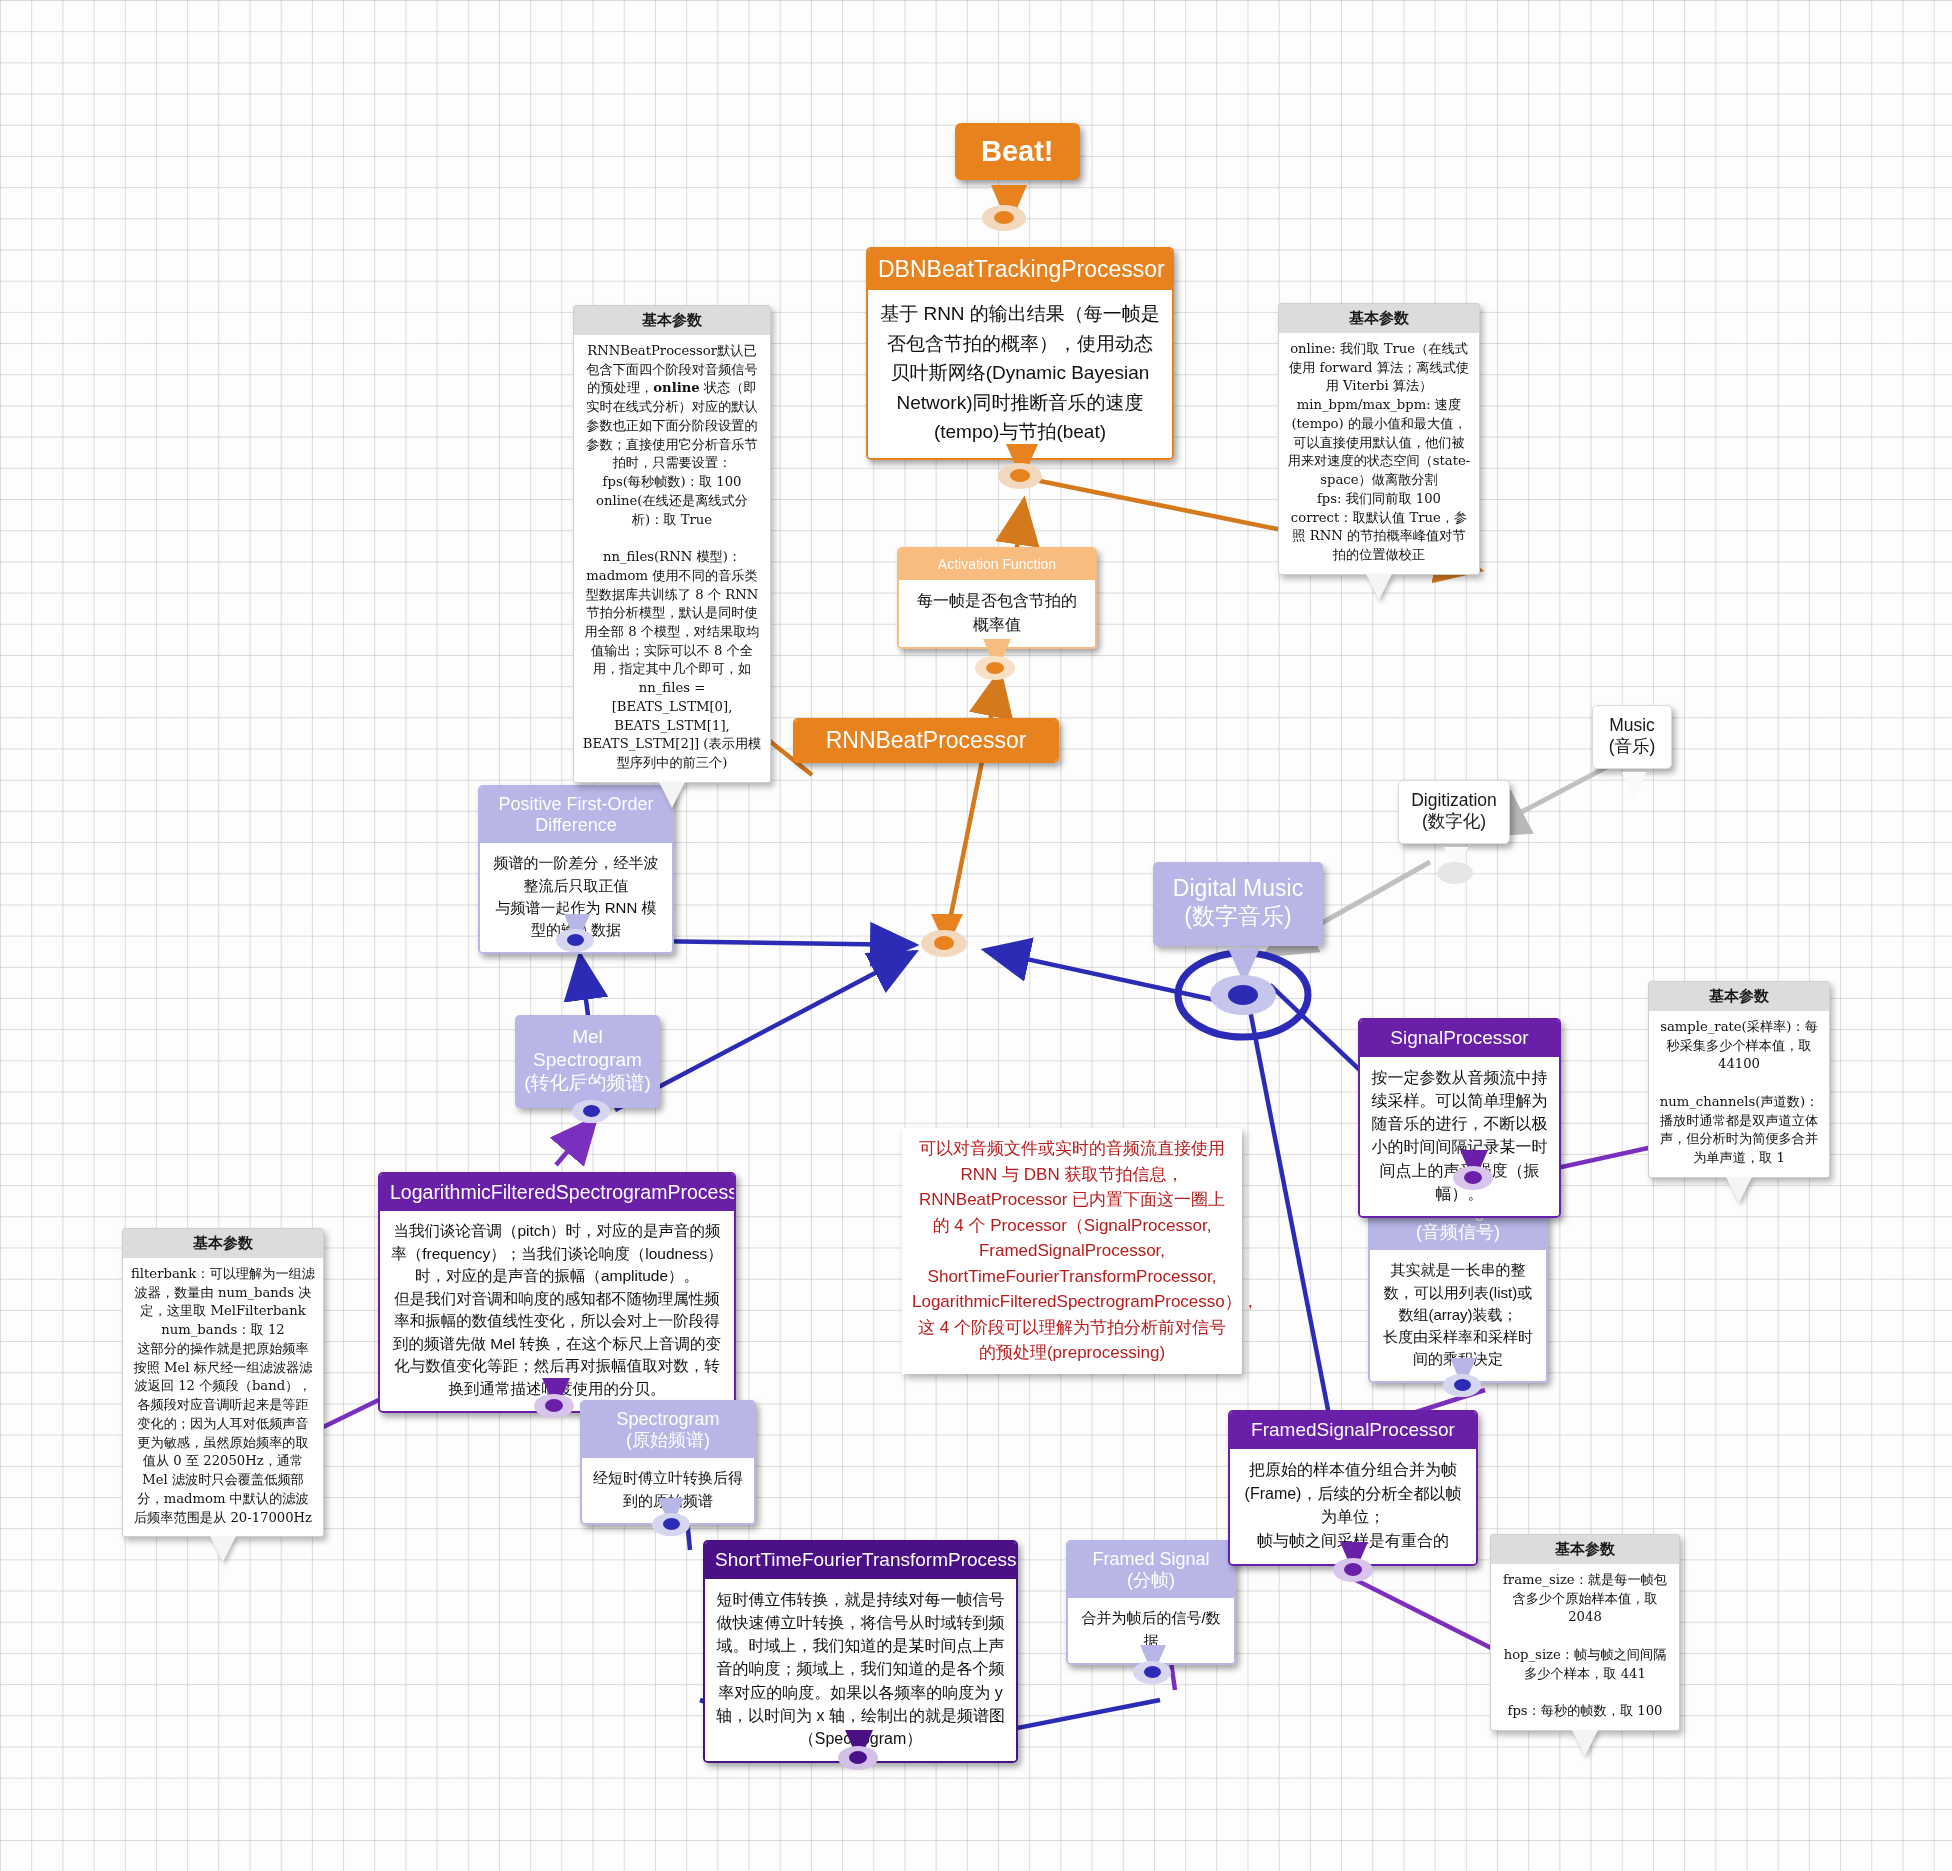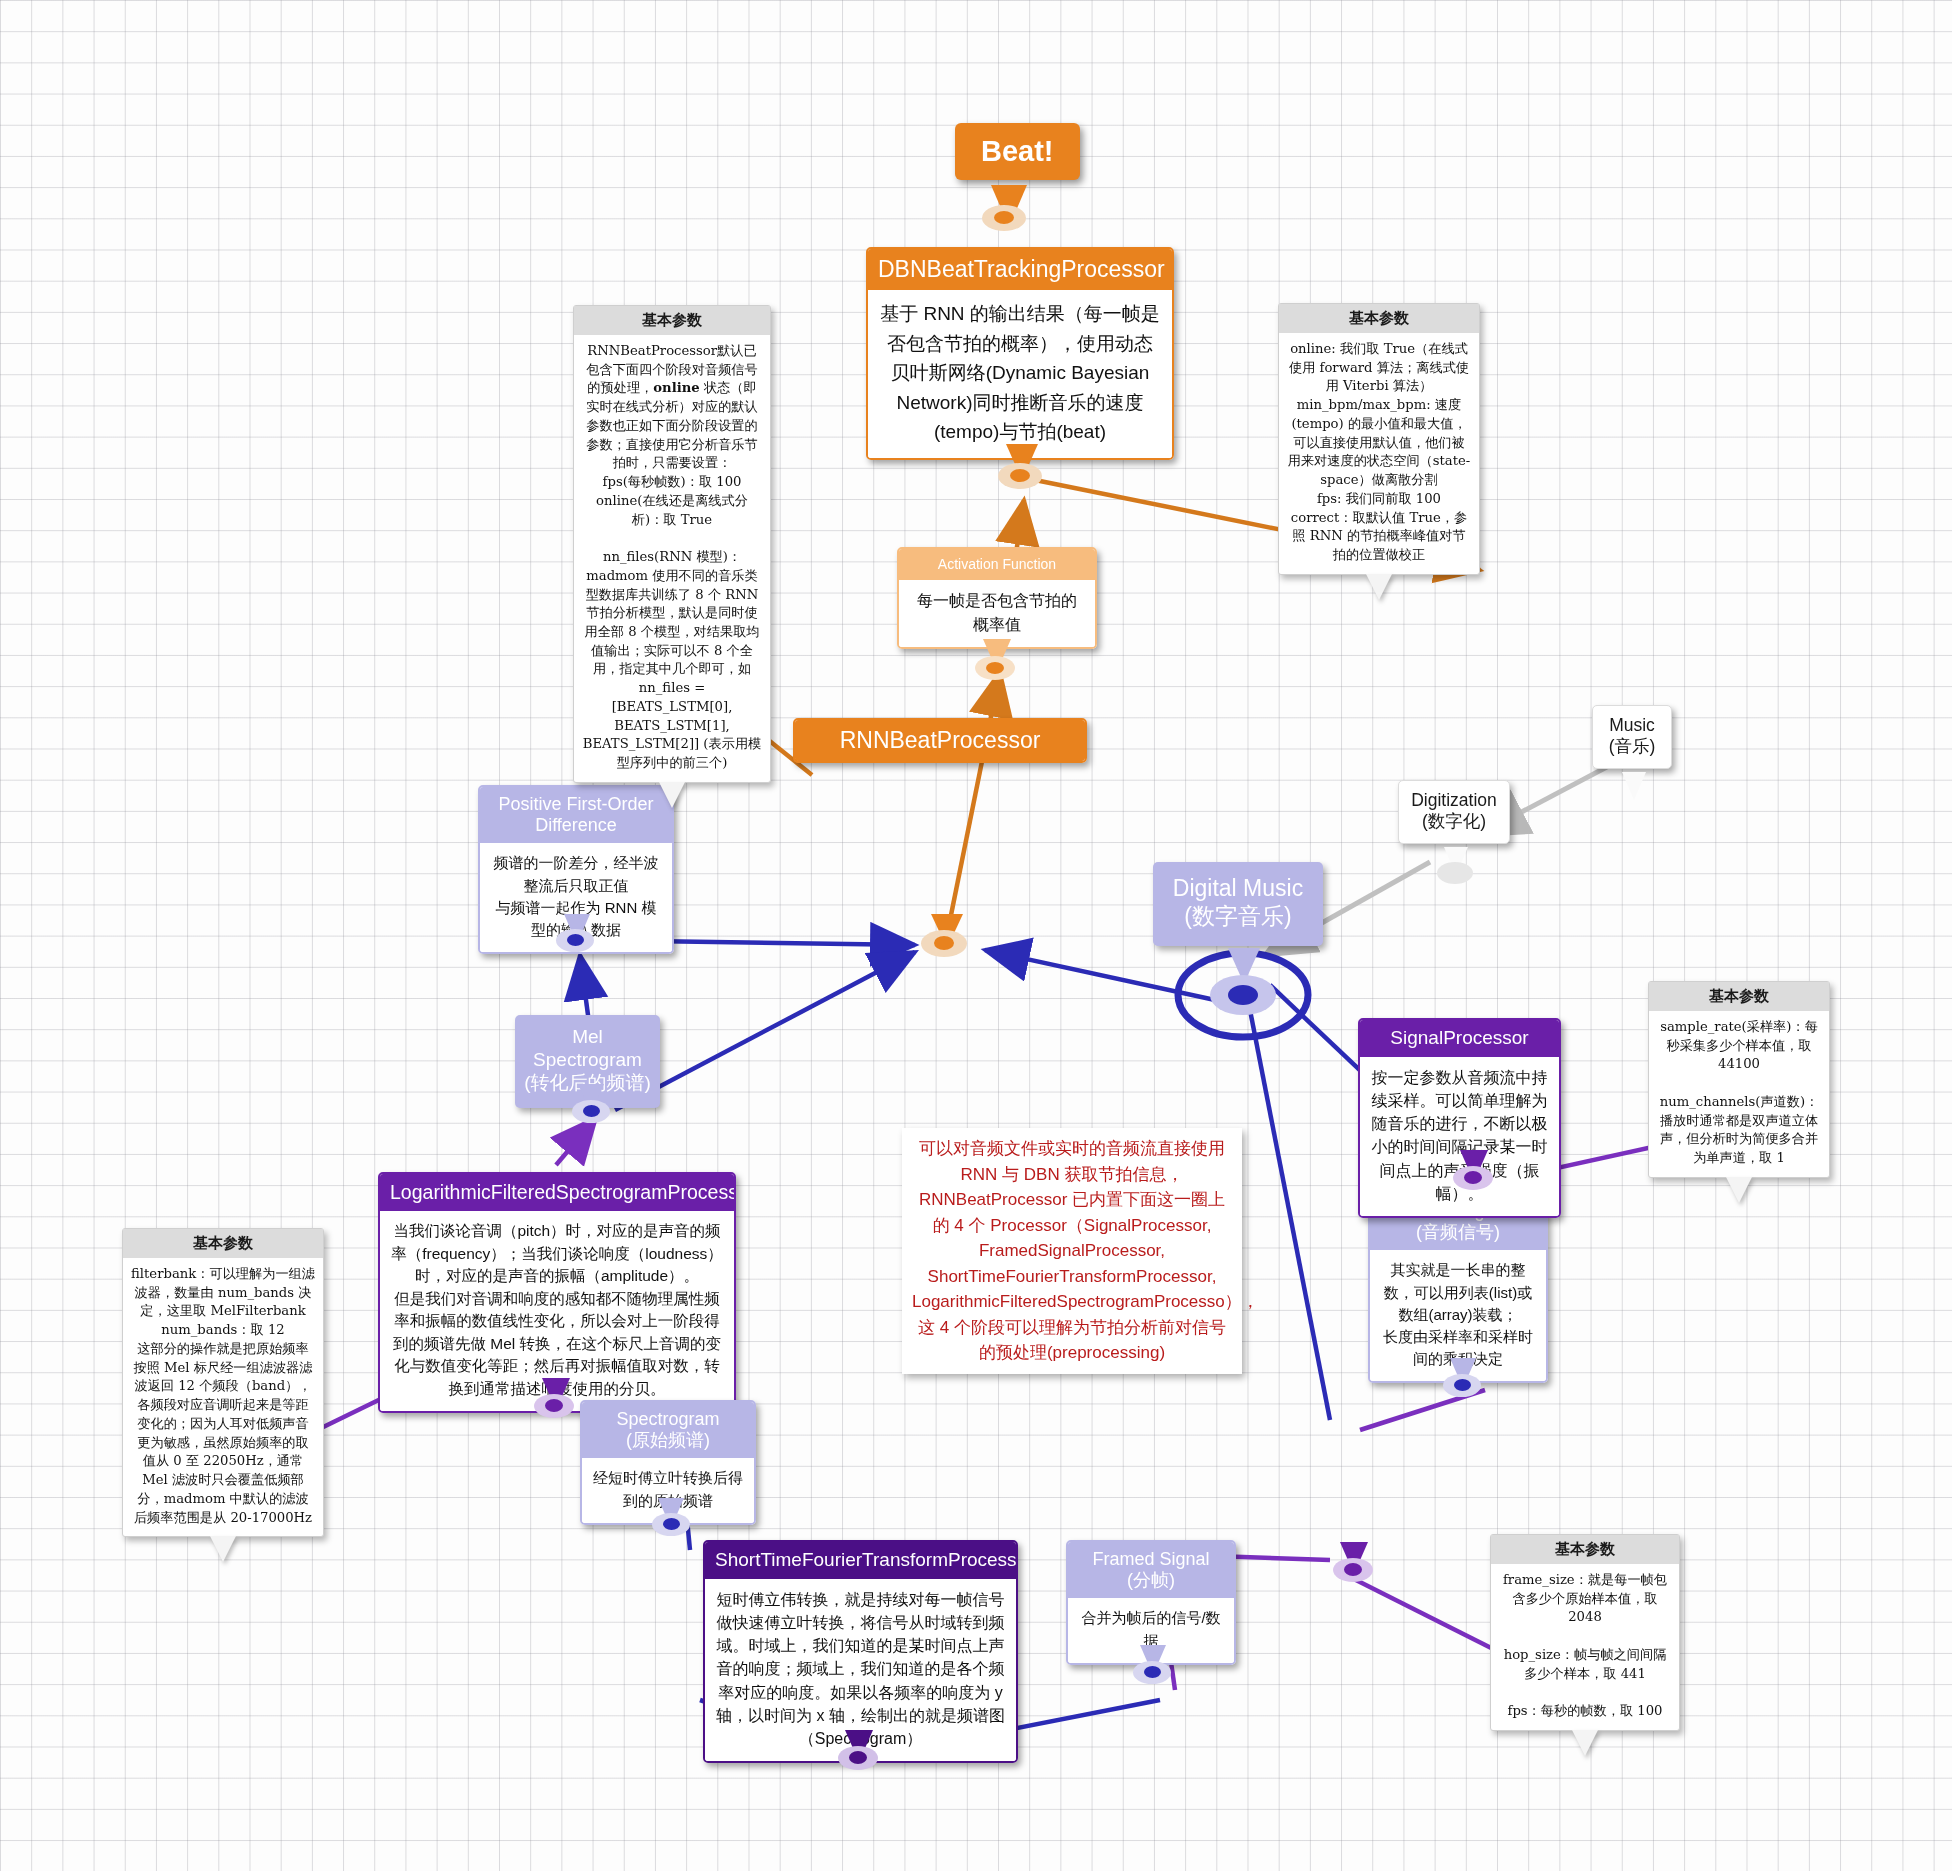--- a/index.html
+++ b/index.html
@@ -139,21 +139,21 @@
   <div class="dot" style="left:1010px;top:469px;width:20px;height:13px;background:#e8821e;"></div>
 
   <div class="node mm lorange" style="left:897px;top:547px;width:200px;">
     <div class="hd" style="font-size:14px;">Activation Function</div>
     <div class="bd" style="font-size:16px;">每一帧是否包含节拍的概率值</div>
   </div>
   <div class="tail" style="left:983px;top:639px;border-left:14px solid transparent;border-right:14px solid transparent;border-top:32px solid #f7bc7e;"></div>
   <div class="dot" style="left:975px;top:656px;width:40px;height:24px;background:#f7e0c6;"></div>
   <div class="dot" style="left:986px;top:662px;width:18px;height:12px;background:#e8821e;"></div>
 
-  <div class="node mm orange" style="left:793px;top:718px;width:294px;">
+  <div class="node mm orange" style="left:793px;top:718px;width:266px;">
     <div class="hd">RNNBeatProcessor</div>
   </div>
   <div class="tail" style="left:931px;top:914px;border-left:16px solid transparent;border-right:16px solid transparent;border-top:34px solid #e8821e;"></div>
   <div class="dot" style="left:921px;top:930px;width:46px;height:27px;background:#f2d9bd;"></div>
   <div class="dot" style="left:934px;top:936px;width:20px;height:14px;background:#e8821e;"></div>
 
   <div class="node mm lav" style="left:478px;top:785px;width:196px;">
     <div class="hd" style="font-size:18px;">Positive First-Order Difference</div>
     <div class="bd" style="font-size:15px;white-space:pre-line;">频谱的一阶差分，经半波整流后只取正值
 与频谱一起作为 RNN 模型的输入数据</div>
@@ -196,20 +196,25 @@
 
   <div class="node mm lav" style="left:1066px;top:1540px;width:170px;">
     <div class="hd" style="font-size:18px;white-space:pre-line;">Framed Signal
 (分帧)</div>
     <div class="bd" style="font-size:15px;">合并为帧后的信号/数据</div>
   </div>
   <div class="tail" style="left:1140px;top:1645px;border-left:13px solid transparent;border-right:13px solid transparent;border-top:30px solid #b7b6e6;"></div>
   <div class="dot" style="left:1133px;top:1661px;width:38px;height:23px;background:#d7d6f0;"></div>
   <div class="dot" style="left:1144px;top:1666px;width:17px;height:12px;background:#2b2bb5;"></div>
 
+  <div class="node mm violet" style="left:1228px;top:1410px;width:250px;">
+    <div class="hd" style="font-size:19px;">FramedSignalProcessor</div>
+    <div class="bd" style="font-size:16px;white-space:pre-line;">把原始的样本值分组合并为帧(Frame)，后续的分析全都以帧为单位；
+帧与帧之间采样是有重合的</div>
+  </div>
   <div class="tail" style="left:1340px;top:1542px;border-left:14px solid transparent;border-right:14px solid transparent;border-top:32px solid #6a1fa8;"></div>
   <div class="dot" style="left:1333px;top:1558px;width:40px;height:24px;background:#d9c4ec;"></div>
   <div class="dot" style="left:1344px;top:1563px;width:18px;height:13px;background:#6a1fa8;"></div>
 
   <div class="node mm lav" style="left:1368px;top:1192px;width:180px;">
     <div class="hd" style="font-size:18px;white-space:pre-line;">Audio Signal
 (音频信号)</div>
     <div class="bd" style="font-size:15px;white-space:pre-line;">其实就是一长串的整数，可以用列表(list)或数组(array)装载；
 长度由采样率和采样时间的乘积决定</div>
   </div>

